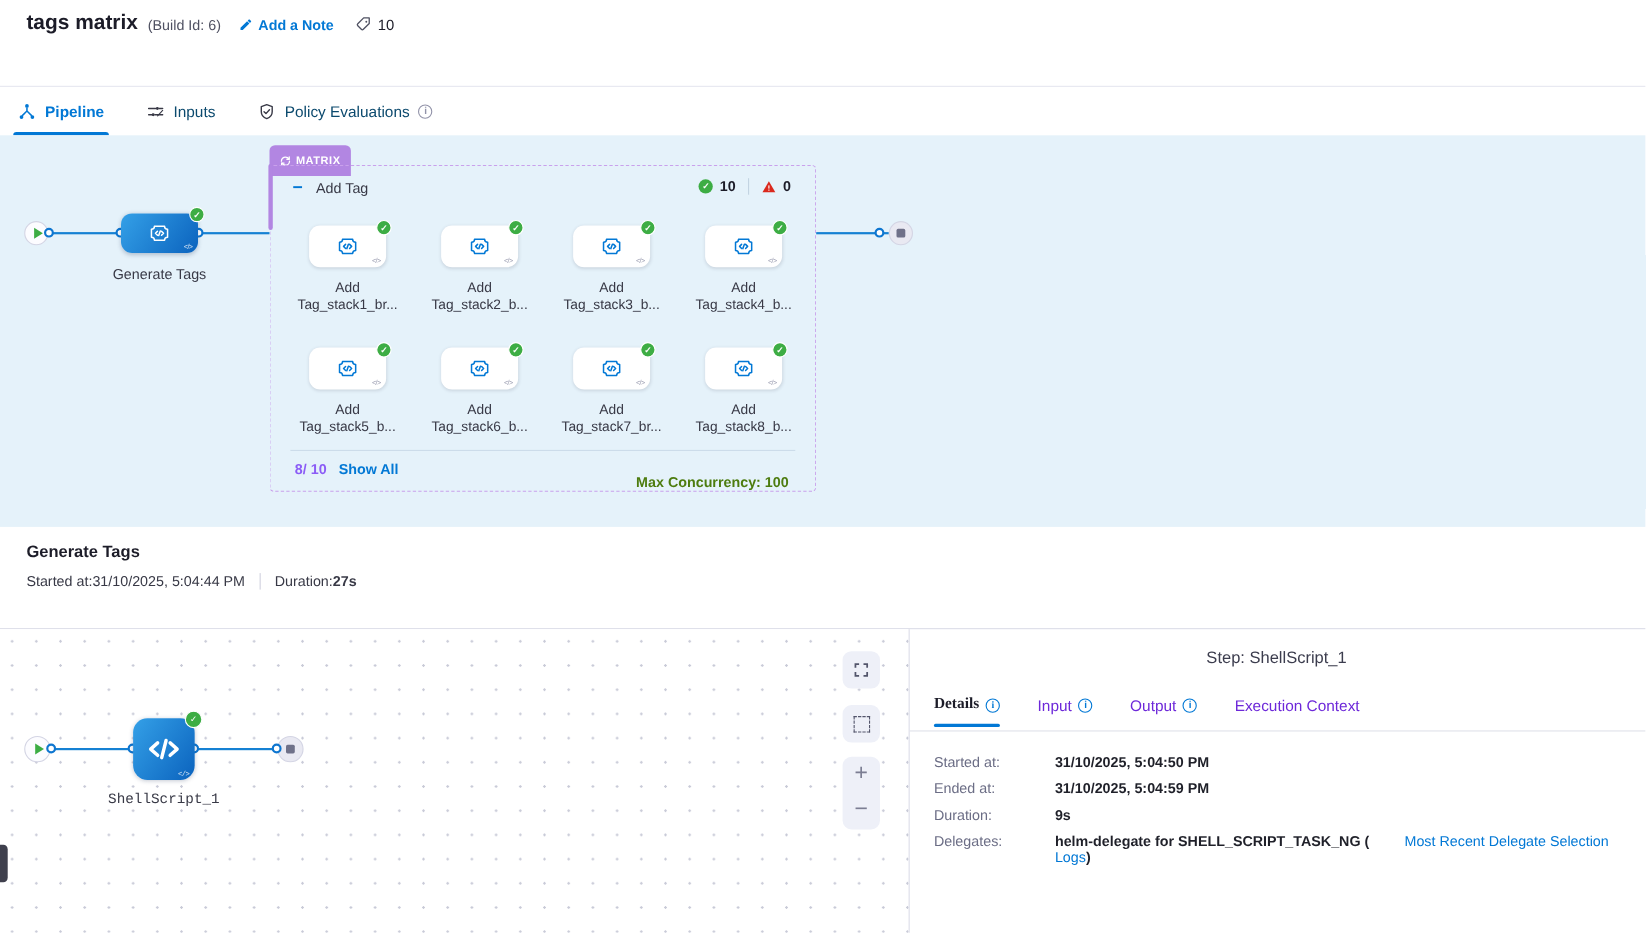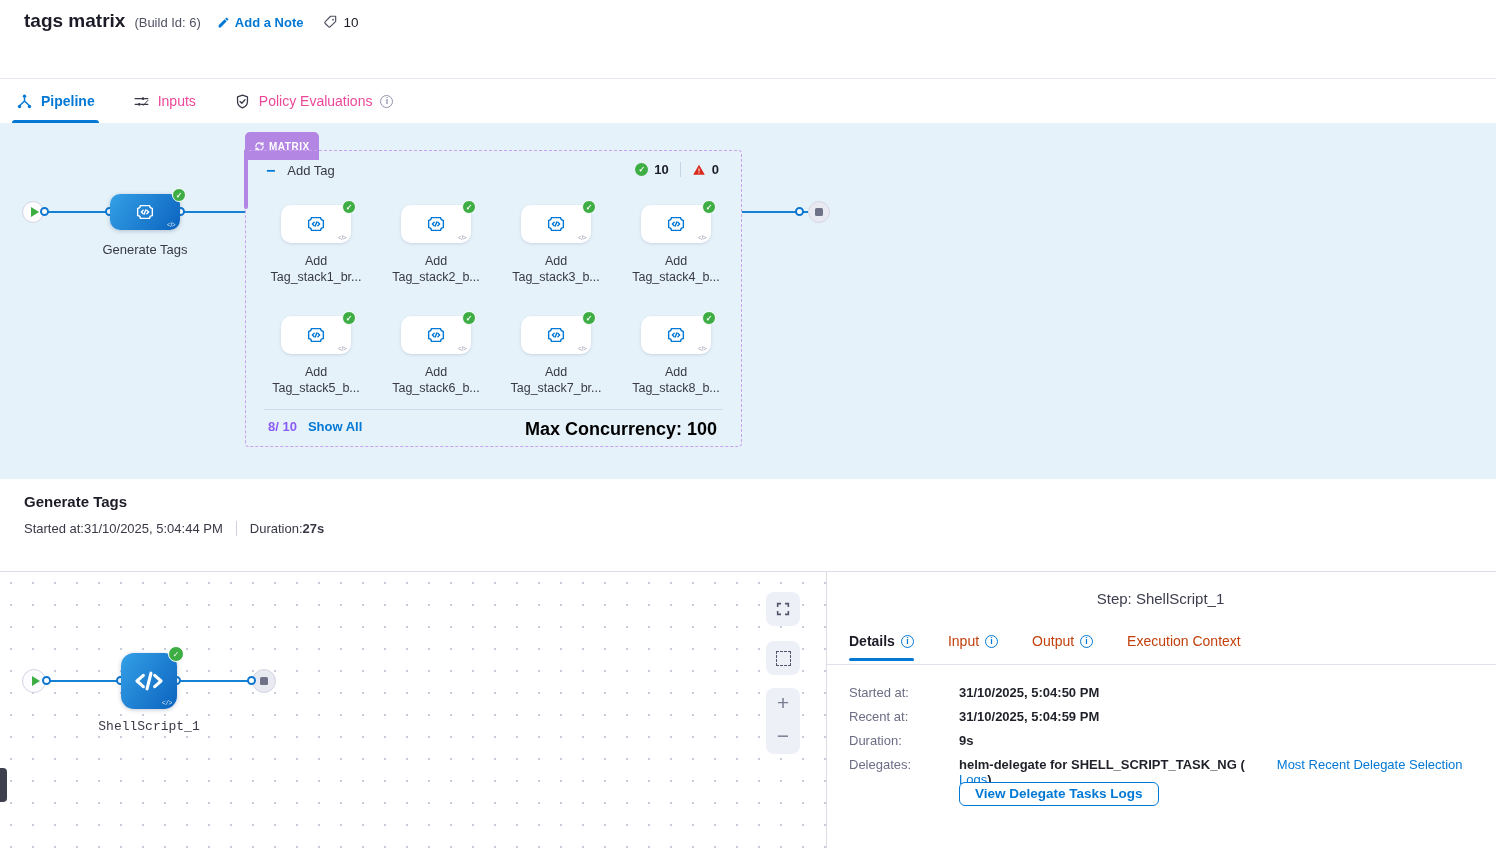--- a/index.html
+++ b/index.html
@@ -14,21 +14,21 @@
   .add-note { display: inline-flex; align-items: center; gap: 5px; margin-left: 16px;
     color: #0278d5; font-size: 13px; font-weight: bold; cursor: pointer; margin-top: 2px; }
   .tag-chip { display: inline-flex; align-items: center; gap: 4px; margin-left: 20px;
     font-size: 13.5px; color: #1c1c28; margin-top: 2px; }
   .user-row { display: flex; align-items: center; gap: 8px; margin-left: 36px; margin-top: 12px;
     font-size: 14px; color: #4f5162; }
 
   
   .nav-tabs { height: 45px; border-top: 1px solid #e6e7f0; display: flex; align-items: stretch;
     padding-left: 16px; gap: 38px; background: #fff; }
-  .nav-tab { display: flex; align-items: center; gap: 8px; font-size: 14px; color: #ec4899;
+  .nav-tab { display: flex; align-items: center; gap: 8px; font-size: 14px; color: #0c4a6e;
     position: relative; cursor: pointer; }
   .nav-tab.active { color: #0278d5; font-weight: bold; }
   .nav-tab.active::after { content: ""; position: absolute; left: -4px; right: -4px; bottom: 0;
     height: 3px; background: #0278d5; border-radius: 3px 3px 0 0; }
   .info-ring { width: 13px; height: 13px; border: 1.2px solid #9293a9; border-radius: 50%;
     display: inline-flex; align-items: center; justify-content: center;
     font-size: 9px; font-weight: bold; color: #9293a9; flex: none; }
   .info-ring.blue { border-color: #0278d5; color: #0278d5; }
   .info-ring::after { content: "i"; }
 
@@ -78,22 +78,22 @@
   .step-card .badge-ok { top: -5px; right: -5px; width: 14px; height: 14px; font-size: 8px; }
   .step-card .badge-ok::after { font-size: 8px; }
   .mx-label { position: absolute; width: 124px; text-align: center; font-size: 12.5px;
     line-height: 16px; color: #383946; }
   .matrix-foot-divider { position: absolute; left: 18px; right: 18px; top: 258px;
     border-top: 1px solid #ccdcea; }
   .matrix-foot-left { position: absolute; left: 22px; top: 268px; display: flex; gap: 11px;
     font-size: 13px; font-weight: bold; }
   .matrix-shown { color: #8b5cf6; }
   .show-all { color: #0278d5; cursor: pointer; }
-  .matrix-foot-right { position: absolute; right: 24px; top: 268px; font-size: 18px;
-    font-weight: bold; color: #000000; }
+  .matrix-foot-right { position: absolute; right: 24px; top: 280px; font-size: 13px;
+    font-weight: bold; color: #4d7c0f; }
 
   
   .stage-summary { height: 92px; padding: 14px 24px 0 24px; background: #fff; }
   .stage-summary h2 { font-size: 15px; font-weight: bold; color: #1c1c28; }
   .stage-meta { margin-top: 11px; display: flex; align-items: center; font-size: 13px; color: #383946; }
   .meta-sep { width: 1px; height: 15px; background: #d0d1de; margin: 0 13px; }
   .stage-meta b { font-weight: bold; }
 
   
   .bottom-split { height: 278px; display: flex; border-top: 1px solid #dcdde8; }
@@ -111,23 +111,23 @@
     font-size: 21px; color: #7c7e93; cursor: pointer; }
   .zoom-btn.in::after { content: "+"; }
   .zoom-btn.out::after { content: "−"; }
   .left-handle { position: absolute; left: 0; top: 196px; width: 7px; height: 34px;
     background: #3f404d; border-radius: 0 4px 4px 0; cursor: pointer; }
 
   
   .step-panel { flex: 1; border-left: 1px solid #dcdde8; position: relative; padding: 18px 24px 0 22px; }
   .panel-title { font-size: 15px; font-weight: 500; color: #3c3d4e; text-align: center; }
   .panel-tabs { display: flex; gap: 34px; margin-top: 26px; height: 30px; align-items: flex-start; }
-  .panel-tab { display: flex; align-items: center; gap: 6px; font-size: 14px; color: #c2410c;
+  .panel-tab { display: flex; align-items: center; gap: 6px; font-size: 14px; color: #6d28d9;
     position: relative; cursor: pointer; padding-bottom: 12px; }
-  .panel-tab.active { font-weight: bold; color: #1c1c28; }
+  .panel-tab.active { font-weight: bold; color: #1c1c28; font-family: Liberation Serif, serif; }
   .panel-tab.active::after { content: ""; position: absolute; left: 0; right: 0; bottom: 0;
     height: 3px; background: #0278d5; border-radius: 3px; }
   .panel-divider { position: absolute; left: 0; right: 0; top: 92px; border-top: 1px solid #e0e1ea; }
   .detail-rows { margin-top: 22px; }
   .detail-row { display: flex; height: 24px; align-items: flex-start; font-size: 13px; }
   .detail-label { width: 110px; color: #6b6d85; flex: none; }
   .detail-value { font-weight: bold; color: #1f2029; }
   .detail-link { color: #0278d5; font-weight: normal; cursor: pointer; padding-left: 32px; }
   .btn-row { margin-left: 110px; margin-top: 1px; }
   .outline-btn { display: inline-block; border: 1.2px solid #0278d5; border-radius: 6px;
@@ -428,31 +428,28 @@
       </div>
     </div>
     <div class="panel-divider"></div>
 
     <div class="detail-rows">
       <div class="detail-row">
         <span class="detail-label">Started at:</span>
         <span class="detail-value">31/10/2025, 5:04:50 PM</span>
       </div>
       <div class="detail-row">
-        <span class="detail-label">Recent at:</span>
+        <span class="detail-label">Ended at:</span>
         <span class="detail-value">31/10/2025, 5:04:59 PM</span>
       </div>
       <div class="detail-row">
         <span class="detail-label">Duration:</span>
         <span class="detail-value">9s</span>
       </div>
       <div class="detail-row">
         <span class="detail-label">Delegates:</span>
         <span class="detail-value">
           <span>helm-delegate for SHELL_SCRIPT_TASK_NG (</span><span class="detail-link">Most Recent Delegate Selection Logs</span><span>)</span>
         </span>
       </div>
-      <div class="btn-row">
-        <button class="outline-btn">View Delegate Tasks Logs</button>
-      </div>
     </div>
   </div>
 </section>
 
 </body></html>

